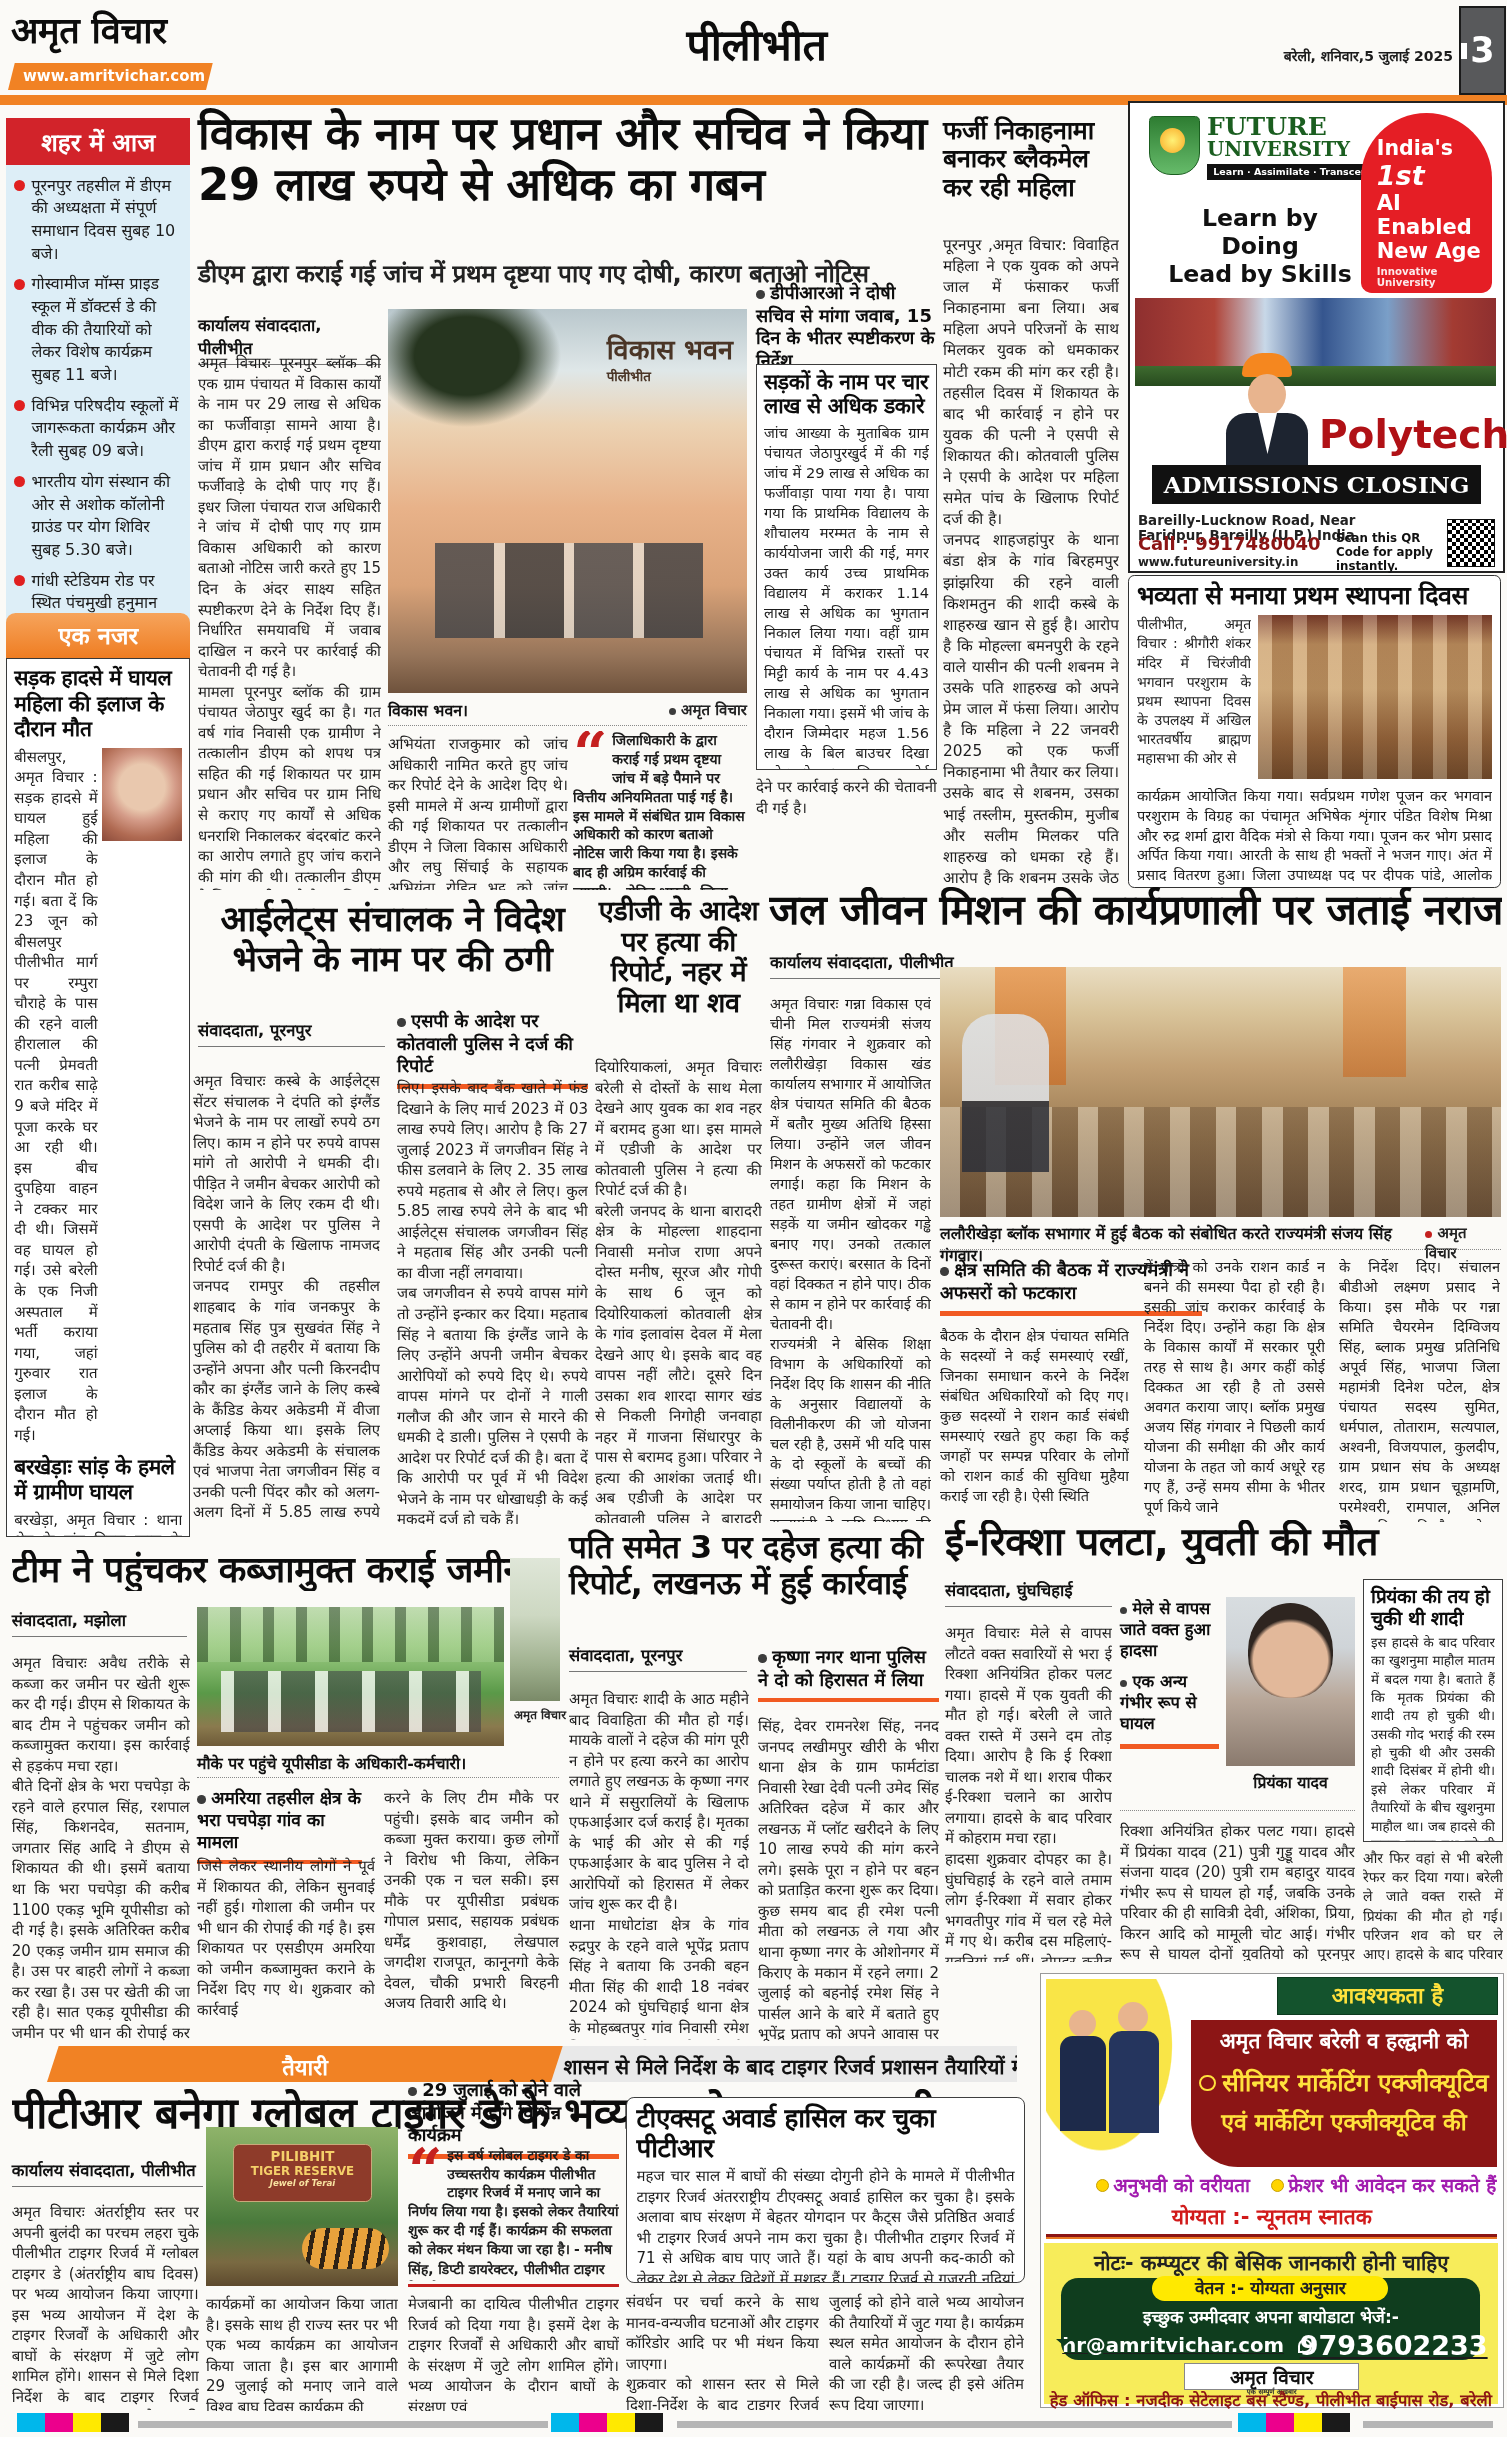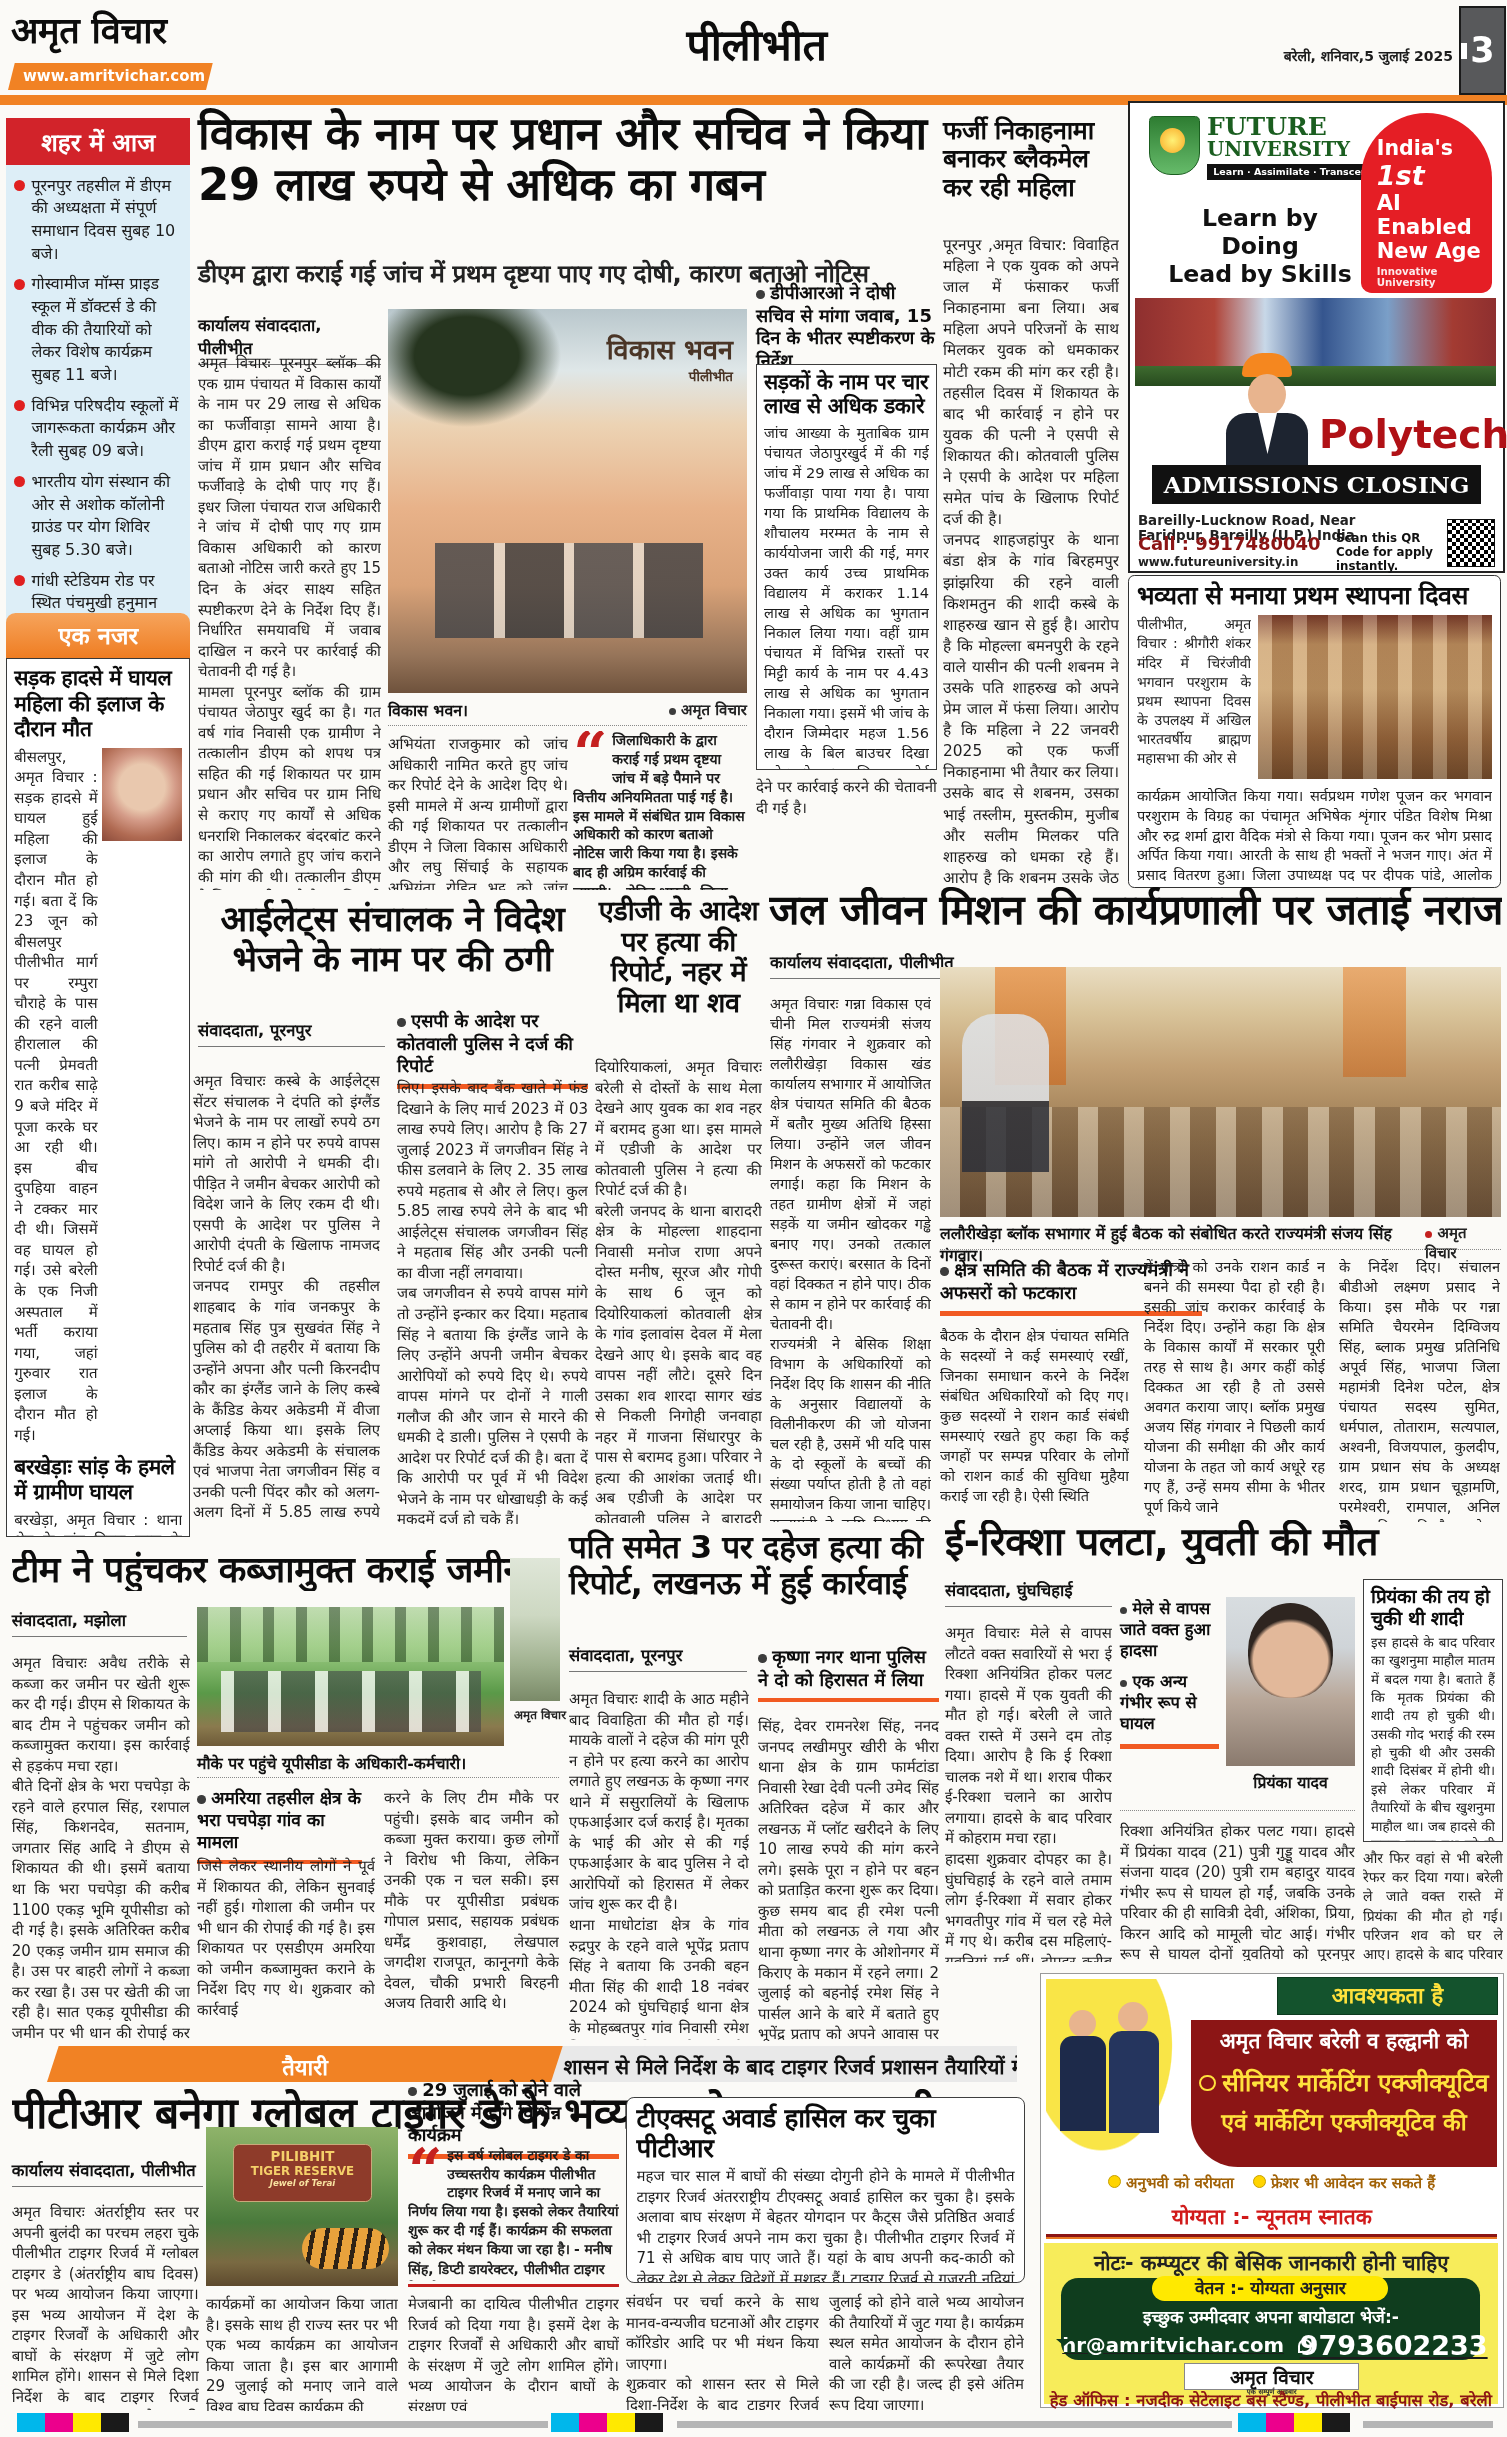--- a/index.html
+++ b/index.html
@@ -84,21 +84,21 @@
   </div>
 
   <div class="abs hl" style="left:198px;top:109px;width:772px;font-size:45px;">विकास के नाम पर प्रधान और सचिव ने किया 29 लाख रुपये से अधिक का गबन</div>
   <div class="abs hl" style="left:198px;top:260px;width:772px;font-size:24.4px;color:#222;">डीएम द्वारा कराई गई जांच में प्रथम दृष्टया पाए गए दोषी, कारण बताओ नोटिस</div>
   <div class="abs byline" style="left:198px;top:313px;width:183px;">कार्यालय संवाददाता, पीलीभीत</div>
   <div class="abs body" style="left:198px;top:353px;width:183px;height:537px;">अमृत विचारः पूरनपुर ब्लॉक की एक ग्राम पंचायत में विकास कार्यों के नाम पर 29 लाख से अधिक का फर्जीवाड़ा सामने आया है। डीएम द्वारा कराई गई प्रथम दृष्टया जांच में ग्राम प्रधान और सचिव फर्जीवाड़े के दोषी पाए गए हैं। इधर जिला पंचायत राज अधिकारी ने जांच में दोषी पाए गए ग्राम विकास अधिकारी को कारण बताओ नोटिस जारी करते हुए 15 दिन के अंदर साक्ष्य सहित स्पष्टीकरण देने के निर्देश दिए हैं। निर्धारित समयावधि में जवाब दाखिल न करने पर कार्रवाई की चेतावनी दी गई है।
 मामला पूरनपुर ब्लॉक की ग्राम पंचायत जेठापुर खुर्द का है। गत वर्ष गांव निवासी एक ग्रामीण ने तत्कालीन डीएम को शपथ पत्र सहित की गई शिकायत पर ग्राम प्रधान और सचिव पर ग्राम निधि से कराए गए कार्यों से अधिक धनराशि निकालकर बंदरबांट करने का आरोप लगाते हुए जांच कराने की मांग की थी। तत्कालीन डीएम ने जिला खादी ग्रामोद्योग अधिकारी एवं शारदा सागर खंड के सहायक</div>
 
   <div class="abs photo" style="left:388px;top:309px;width:359px;height:384px;background:linear-gradient(180deg,#b9c7cc 0%,#dfe7e8 16%,#ecd3b4 30%,#e8b289 52%,#d9a278 72%,#97755a 90%,#6e523c 100%);">
     <div style="position:absolute;left:-15.8px;top:-23.6px;width:189px;height:142px;background:radial-gradient(closest-side,#26351f 55%,rgba(38,53,31,0) 100%);"></div>
-    <div style="position:absolute;right:14px;top:20.5px;text-align:right;">
+    <div style="position:absolute;right:14px;top:20.5px;">
       <div style="font-weight:800;font-size:27px;color:#4a3526;">विकास भवन</div>
       <div style="font-weight:700;font-size:13.4px;color:#4a3526;">पीलीभीत</div>
     </div>
     <div style="position:absolute;left:47px;bottom:55px;width:268px;height:95px;background:linear-gradient(90deg,#3a3f45 0 22%,#e8e2d8 22% 26%,#2e3338 26% 48%,#e8e2d8 48% 52%,#41464c 52% 74%,#e8e2d8 74% 78%,#33383e 78% 100%);opacity:.75;"></div>
   </div>
   <div class="abs" style="left:388px;top:699px;width:359px;display:flex;justify-content:space-between;">
     <span class="caption">विकास भवन।</span>
     <span class="credit"><span class="dot" style="width:7px;height:7px;"></span><span>अमृत विचार</span></span>
   </div>
   <div class="abs dotsep" style="left:388px;top:725px;width:359px;"></div>
@@ -308,21 +308,21 @@
       <div style="position:absolute;left:14px;top:57px;width:46px;height:95px;background:#1d2a4a;border-radius:12.6px 12.6px 0 0;"></div>
       <div style="position:absolute;left:72px;top:23.6px;width:30px;height:30px;border-radius:50%;background:#e8b48e;"></div>
       <div style="position:absolute;left:63px;top:52px;width:50px;height:102px;background:#25355e;border-radius:12.6px 12.6px 0 0;"></div>
     </div>
     <div style="position:absolute;left:236px;top:3.2px;width:219px;height:36px;background:#14532d;border:1.6px solid #0c3a1e;color:#ffe23c;font-weight:800;font-size:22px;text-align:center;line-height:36px;">आवश्यकता है</div>
     <div style="position:absolute;left:150px;top:46px;width:306px;height:147px;background:#8c1515;border-radius:0 0 0 47px;">
       <div style="color:#fff;font-weight:800;font-size:21px;text-align:center;padding-top:6.3px;">अमृत विचार बरेली व हल्द्वानी को</div>
       <div style="color:#ffe23c;font-weight:800;font-size:24.4px;text-align:center;margin-top:11px;"><span style="display:inline-block;width:12.6px;height:12.6px;border-radius:50%;border:2.4px solid #ffe23c;margin-right:6.3px;"></span><span>सीनियर मार्केटिंग एक्जीक्यूटिव</span></div>
       <div style="color:#ffe23c;font-weight:800;font-size:23px;text-align:center;margin-top:6.3px;">एवं मार्केटिंग एक्जीक्यूटिव की</div>
     </div>
-    <div style="position:absolute;left:6.3px;top:198px;width:449px;text-align:center;color:#a16207;font-weight:800;font-size:15px;">
+    <div style="position:absolute;left:6.3px;top:198px;width:449px;text-align:right;color:#a21caf;font-weight:800;font-size:19px;">
       <span style="display:inline-block;width:11px;height:11px;border-radius:50%;background:#ffd400;border:1.6px solid #c8a000;margin-right:4.7px;"></span><span>अनुभवी को वरीयता</span>
       <span style="display:inline-block;width:11px;height:11px;border-radius:50%;background:#ffd400;border:1.6px solid #c8a000;margin:0 4.7px 0 14px;"></span><span>फ्रेशर भी आवेदन कर सकते हैं</span>
     </div>
     <div style="position:absolute;left:6.3px;top:228px;width:449px;text-align:center;color:#d11a1a;font-weight:800;font-size:21px;">योग्यता :- न्यूनतम स्नातक</div>
     <div style="position:absolute;left:4.7px;top:260px;width:451px;height:0;border-top:3.2px solid #8c1515;border-bottom:2.4px solid #e87722;"></div>
     <div style="position:absolute;left:3.2px;top:269px;width:454px;height:161px;background:#f7ec5a;">
       <div style="text-align:center;color:#222;font-weight:800;font-size:20.5px;padding-top:4.7px;">नोटः- कम्प्यूटर की बेसिक जानकारी होनी चाहिए</div>
       <div style="position:absolute;left:17.3px;top:35px;width:419px;height:82px;background:#0f3d1e;border-radius:17.3px;">
         <div style="position:absolute;left:91px;top:-1.6px;width:236px;height:25px;background:#ffe900;border-radius:12.6px;text-align:center;color:#222;font-weight:800;font-size:17.3px;line-height:25px;">वेतन :- योग्यता अनुसार</div>
         <div style="text-align:center;color:#fff;font-weight:700;font-size:17.3px;margin-top:27px;">इच्छुक उम्मीदवार अपना बायोडाटा भेजें:-</div>

